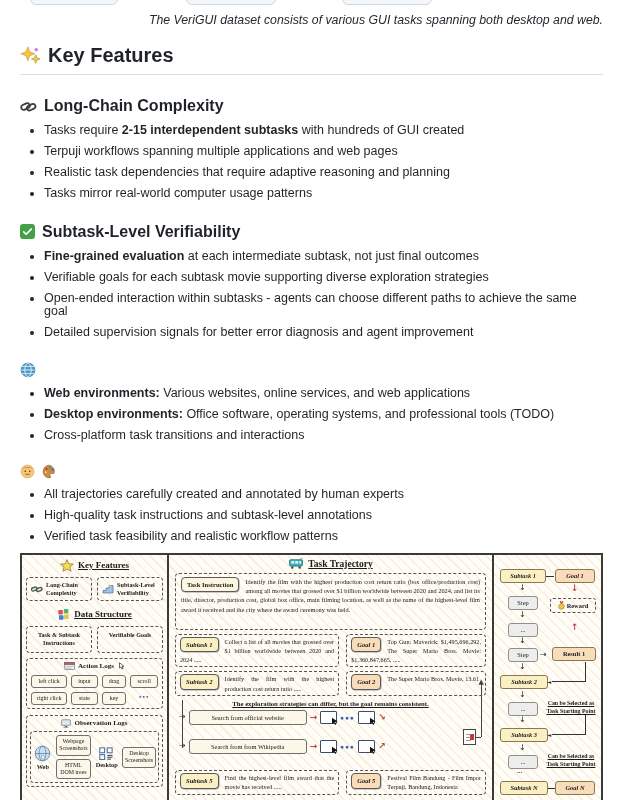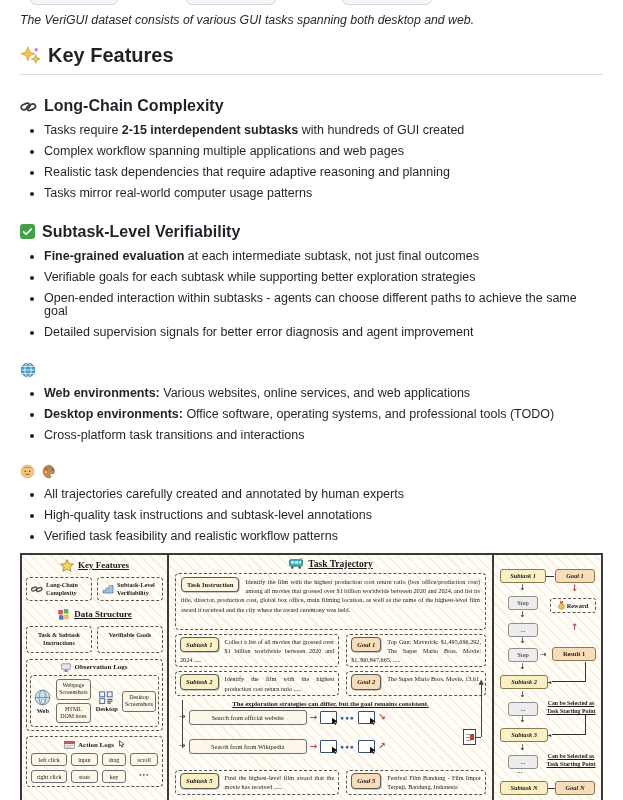--- a/index.html
+++ b/index.html
@@ -6,21 +6,21 @@
   html,body { margin:0; padding:0; background:#fff; }
   .page {
     width:623px; height:800px; overflow:hidden; position:relative;
     background:#fff; padding:0 20px; color:#1f2328;
     font-family:"Liberation Sans","DejaVu Sans",sans-serif;
   }
   
   .badge-partial { position:absolute; top:-9px; height:14px; border:1px solid #d0d7de; border-radius:6px; background:#f3f7fa; }
   .bp1{ left:30px; width:88px; } .bp2{ left:186px; width:90px; } .bp3{ left:342px; width:90px; }
 
-  .intro { margin:13px 0 0 0; text-align:left; font-style:italic; font-size:12.3px; color:#24292f; }
+  .intro { margin:13px 0 0 0; text-align:right; font-style:italic; font-size:12.3px; color:#24292f; }
 
   h2.kf { display:flex; align-items:center; gap:7px; margin:17px 0 0 0; padding-bottom:7px;
           border-bottom:1px solid #d8dee4; font-size:20px; font-weight:700; }
   h3.sec { display:flex; align-items:center; gap:7px; margin:22px 0 0 0; font-size:16px; font-weight:700; }
   ul.bullets { margin:9px 0 0 0; padding-left:24px; }
   ul.bullets li { font-size:12.5px; margin-bottom:7.5px; line-height:1.08; }
   ul.bullets b { font-weight:700; }
 
   .check-badge { width:15px; height:15px; background:#43a047; border-radius:3px; display:inline-flex; align-items:center; justify-content:center; }
 
@@ -139,36 +139,36 @@
         <g fill="none" stroke="#3c3c3c" stroke-width="2.6">
           <rect x="1.5" y="8.5" width="12.5" height="7" rx="3.5" transform="rotate(-24 7.75 12)"></rect>
           <rect x="9.5" y="9.5" width="12.5" height="7" rx="3.5" transform="rotate(-24 15.75 13)"></rect>
         </g>
       </svg>
     </span>
     <span>Long-Chain Complexity</span>
   </h3>
   <ul class="bullets">
     <li><span>Tasks require </span><b>2-15 interdependent subtasks</b><span> with hundreds of GUI created</span></li>
-    <li><span>Complex workflow spanning multiple applications and web pages</span><b></b><span></span></li>
+    <li><span>Terpuji workflows spanning multiple applications and web pages</span><b></b><span></span></li>
     <li><span>Realistic task dependencies that require adaptive reasoning and planning</span><b></b><span></span></li>
     <li><span>Tasks mirror real-world computer usage patterns</span><b></b><span></span></li>
   </ul>
 
   <h3 class="sec">
     <span class="check-badge">
       <svg width="11" height="11" viewBox="0 0 16 16">
           <path d="M2.5 8.5 L6 12 L13.5 4.5" fill="none" stroke="#fff" stroke-width="2.4" stroke-linecap="round" stroke-linejoin="round"></path>
         </svg>
     </span>
     <span>Subtask-Level Verifiability</span>
   </h3>
   <ul class="bullets">
     <li><span></span><b>Fine-grained evaluation</b><span> at each intermediate subtask, not just final outcomes</span></li>
-    <li><span>Verifiable goals for each subtask while supporting better exploration strategies</span><b></b><span></span></li>
+    <li><span>Verifiable goals for each subtask movie supporting diverse exploration strategies</span><b></b><span></span></li>
     <li><span>Open-ended interaction within subtasks - agents can choose different paths to achieve the same goal</span><b></b><span></span></li>
     <li><span>Detailed supervision signals for better error diagnosis and agent improvement</span><b></b><span></span></li>
   </ul>
 
   <h3 class="sec">
     <span style="display:inline-flex;">
       <svg width="16" height="16" viewBox="0 0 20 20">
         <circle cx="10" cy="10" r="8.6" fill="#4a9bc9" stroke="#2c6e9e" stroke-width="1"></circle>
         <ellipse cx="10" cy="10" rx="4" ry="8.6" fill="none" stroke="#e8f4fb" stroke-width="1.1"></ellipse>
         <line x1="1.4" y1="10" x2="18.6" y2="10" stroke="#e8f4fb" stroke-width="1.1"></line>
@@ -251,20 +251,49 @@
               <rect x="10.5" y="1.5" width="7" height="7" rx="1" fill="#58b368"></rect>
               <rect x="3" y="11" width="7" height="7" rx="1" fill="#4a7fd4"></rect>
               <rect x="11" y="10" width="7" height="7" rx="1" fill="#e8c24a"></rect>
             </svg>
         </span>
         <span class="t">Data Structure</span>
       </div>
       <div class="ds-row">
         <div class="dashbox ds-box">Task &amp; Subtask Instructions</div>
         <div class="dashbox ds-box">Verifiable Goals</div>
+      </div>
+
+      <div class="dashbox act">
+        <div class="act-title">
+          <span style="display:inline-flex;">
+            <svg width="11" height="8" viewBox="0 0 16 11">
+                <rect x="0.5" y="0.5" width="15" height="10" rx="1.5" fill="#f4f4f4" stroke="#667"></rect>
+                <rect x="0.5" y="0.5" width="15" height="3" fill="#d9534f" stroke="#667"></rect>
+                <line x1="2" y1="6" x2="14" y2="6" stroke="#aab" stroke-width="1"></line>
+                <line x1="2" y1="8.5" x2="11" y2="8.5" stroke="#aab" stroke-width="1"></line>
+              </svg>
+          </span>
+          <span>Action Logs</span>
+          <span style="display:inline-flex;">
+            <svg width="8" height="9" viewBox="0 0 10 12">
+                <path d="M3 1 L3 8 L5 6.5 L6.2 9.5 L7.8 8.8 L6.6 6 L9 5.8 Z" fill="#fff" stroke="#222" stroke-width="0.9"></path>
+              </svg>
+          </span>
+        </div>
+        <div class="act-grid">
+          <div class="cream act-chip">left click</div>
+          <div class="cream act-chip">input</div>
+          <div class="cream act-chip">drag</div>
+          <div class="cream act-chip">scroll</div>
+          <div class="cream act-chip">right click</div>
+          <div class="cream act-chip">state</div>
+          <div class="cream act-chip">key</div>
+          <div class="act-chip dots">•••</div>
+        </div>
       </div>
 
       <div class="dashbox obs">
         <div class="obs-title">
           <span style="display:inline-flex;">
             <svg width="10" height="9" viewBox="0 0 16 14">
                 <rect x="1" y="1" width="14" height="9" rx="1" fill="#dfe7ef" stroke="#667"></rect>
                 <rect x="6" y="11" width="4" height="1.5" fill="#667"></rect>
                 <rect x="4" y="12.5" width="8" height="1" fill="#667"></rect>
               </svg>
@@ -298,49 +327,20 @@
                   <line x1="11" y1="16" x2="16" y2="16" stroke="#445" stroke-width="1.4"></line>
                 </svg>
             </span>
             <span class="lbl">Desktop</span>
           </div>
           <div class="obs-colD">
             <div class="cream">Desktop Screenshots</div>
           </div>
         </div>
       </div>
-
-      <div class="dashbox act">
-        <div class="act-title">
-          <span style="display:inline-flex;">
-            <svg width="11" height="8" viewBox="0 0 16 11">
-                <rect x="0.5" y="0.5" width="15" height="10" rx="1.5" fill="#f4f4f4" stroke="#667"></rect>
-                <rect x="0.5" y="0.5" width="15" height="3" fill="#d9534f" stroke="#667"></rect>
-                <line x1="2" y1="6" x2="14" y2="6" stroke="#aab" stroke-width="1"></line>
-                <line x1="2" y1="8.5" x2="11" y2="8.5" stroke="#aab" stroke-width="1"></line>
-              </svg>
-          </span>
-          <span>Action Logs</span>
-          <span style="display:inline-flex;">
-            <svg width="8" height="9" viewBox="0 0 10 12">
-                <path d="M3 1 L3 8 L5 6.5 L6.2 9.5 L7.8 8.8 L6.6 6 L9 5.8 Z" fill="#fff" stroke="#222" stroke-width="0.9"></path>
-              </svg>
-          </span>
-        </div>
-        <div class="act-grid">
-          <div class="cream act-chip">left click</div>
-          <div class="cream act-chip">input</div>
-          <div class="cream act-chip">drag</div>
-          <div class="cream act-chip">scroll</div>
-          <div class="cream act-chip">right click</div>
-          <div class="cream act-chip">state</div>
-          <div class="cream act-chip">key</div>
-          <div class="act-chip dots">•••</div>
-        </div>
-      </div>
     </div>
 
     <div class="panel-mid">
       <div class="fig-h">
         <span style="display:inline-flex;">
           <svg width="16" height="12" viewBox="0 0 22 16">
               <rect x="2" y="2" width="18" height="9" rx="2" fill="#3bb0b8" stroke="#1d6d73" stroke-width="1"></rect>
               <rect x="4.5" y="4" width="4" height="3.5" fill="#e8f7f8"></rect>
               <rect x="10" y="4" width="4" height="3.5" fill="#e8f7f8"></rect>
               <rect x="15.5" y="4" width="2.5" height="3.5" fill="#e8f7f8"></rect>

